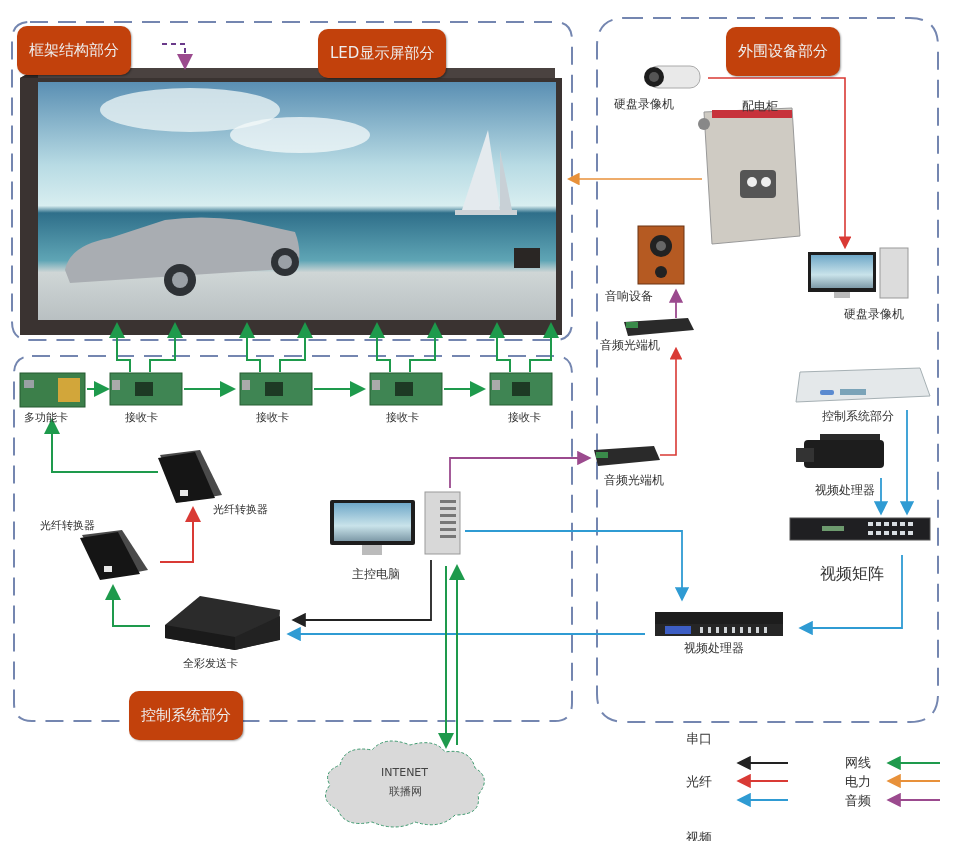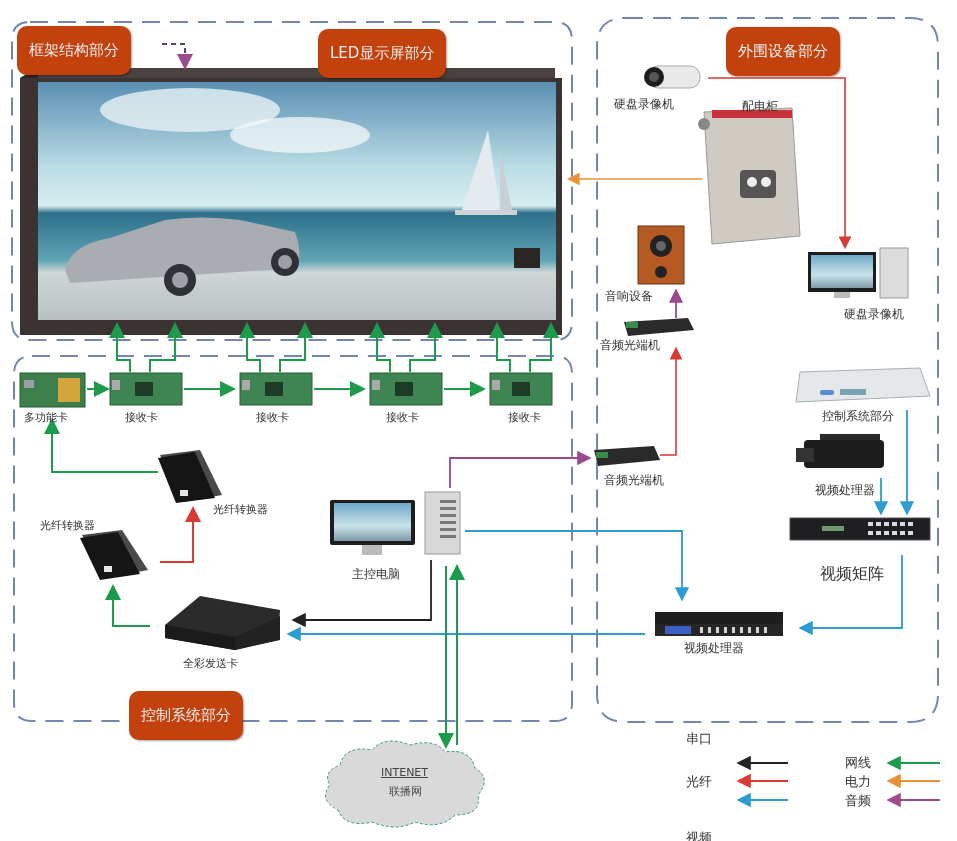--- a/index.html
+++ b/index.html
@@ -304,21 +304,21 @@
 <div class="dev-label" style="left:742px;top:98px;font-size:12px;">配电柜</div>
 <div class="dev-label" style="left:605px;top:288px;font-size:12px;">音响设备</div>
 <div class="dev-label" style="left:600px;top:337px;font-size:12px;">音频光端机</div>
 <div class="dev-label" style="left:604px;top:472px;font-size:12px;">音频光端机</div>
 <div class="dev-label" style="left:808px;top:306px;font-size:12px;margin-left:36px;">硬盘录像机</div>
 <div class="dev-label" style="left:822px;top:408px;font-size:12px;">控制系统部分</div>
 <div class="dev-label" style="left:815px;top:482px;font-size:12px;">视频处理器</div>
 <div class="dev-label" style="left:820px;top:548px;font-size:16px;margin-top:16px;">视频矩阵</div>
 <div class="dev-label" style="left:684px;top:640px;font-size:12px;">视频处理器</div>
 
-<div class="dev-label" style="left:381px;top:766px;font-size:11px;color:#444;text-decoration:underline;">INTENET</div>
+<div class="dev-label" style="left:381px;top:766px;font-size:11px;color:#444;">INTENET</div>
 <div class="dev-label" style="left:389px;top:784px;font-size:11px;color:#444;">联播网</div>
 
 <div class="legend-text" style="left:686px;top:730px;">串口</div>
 <div class="legend-text" style="left:686px;top:773px;">光纤</div>
 <div class="legend-text" style="left:686px;top:792px;margin-top:37px;">视频</div>
 <div class="legend-text" style="left:845px;top:754px;">网线</div>
 <div class="legend-text" style="left:845px;top:773px;">电力</div>
 <div class="legend-text" style="left:845px;top:792px;text-align:right;">音频</div>
 
 </body></html>

